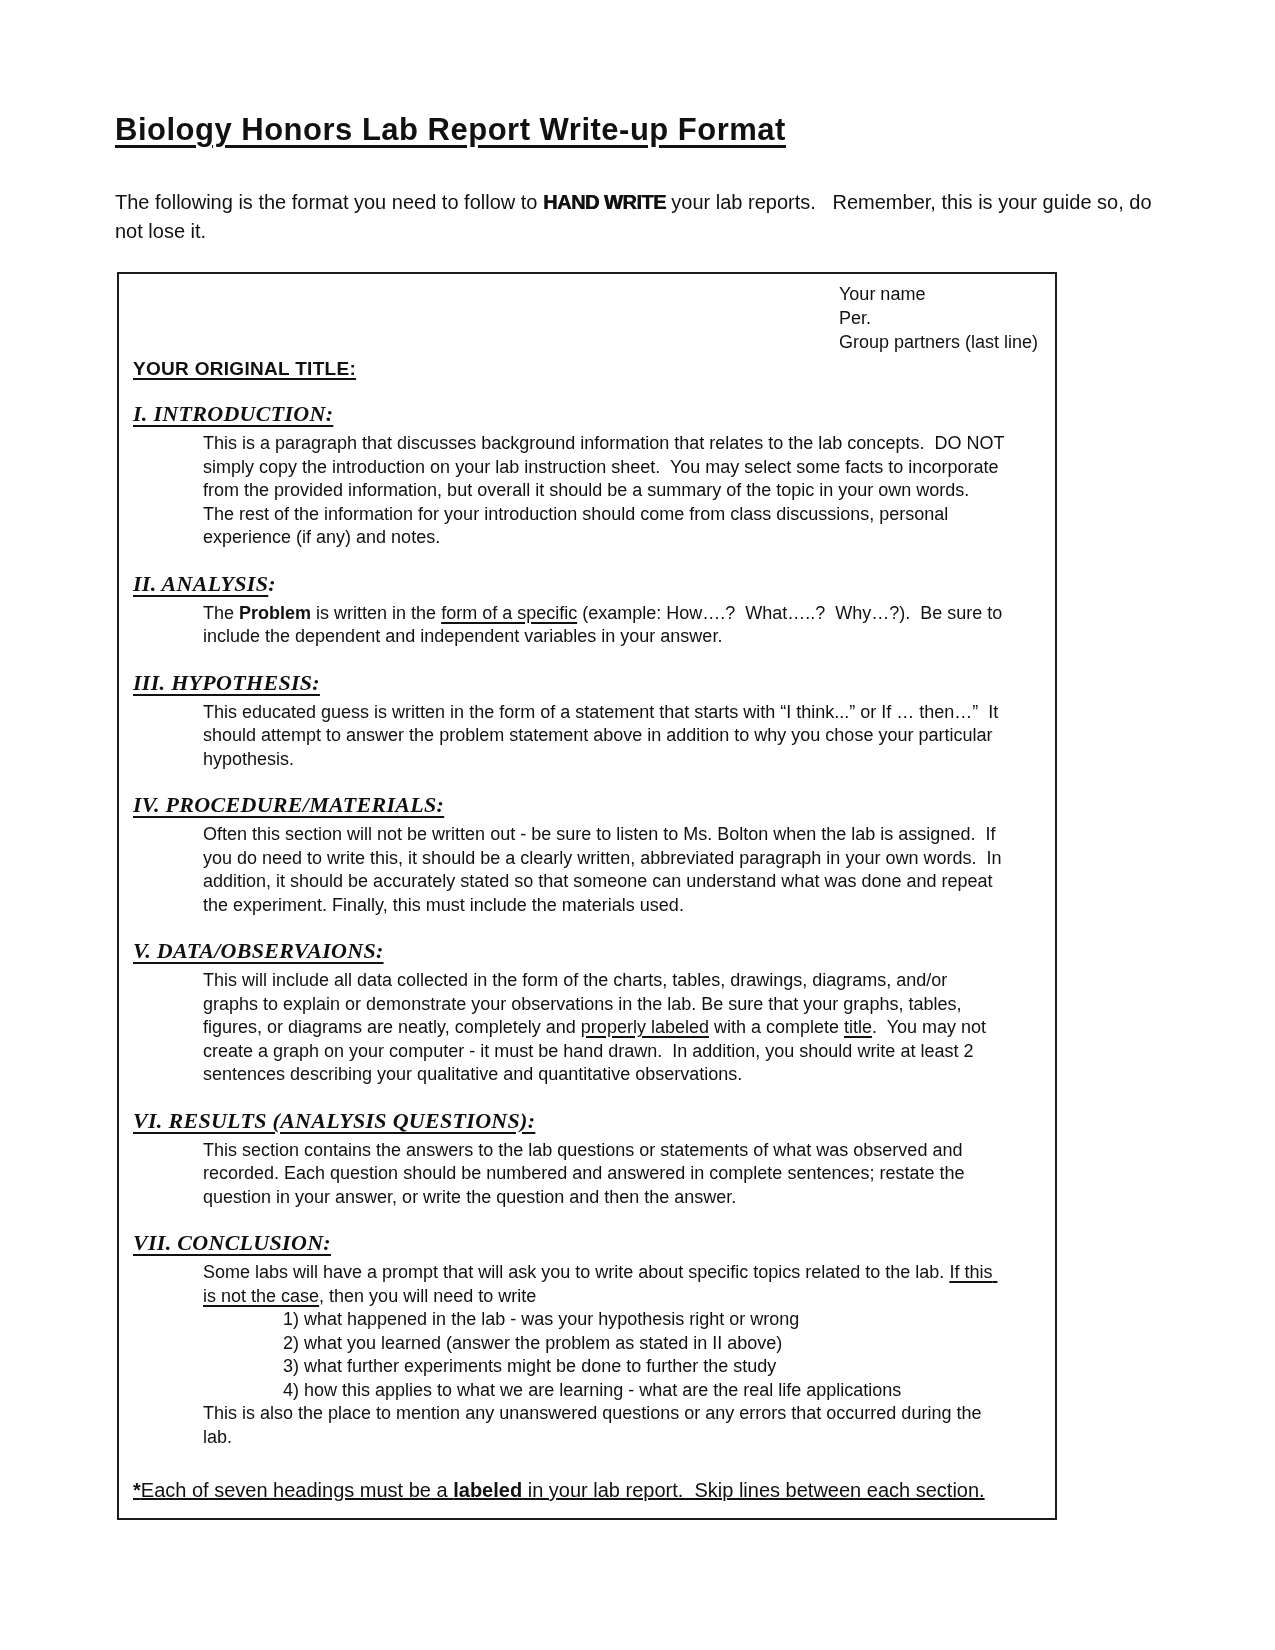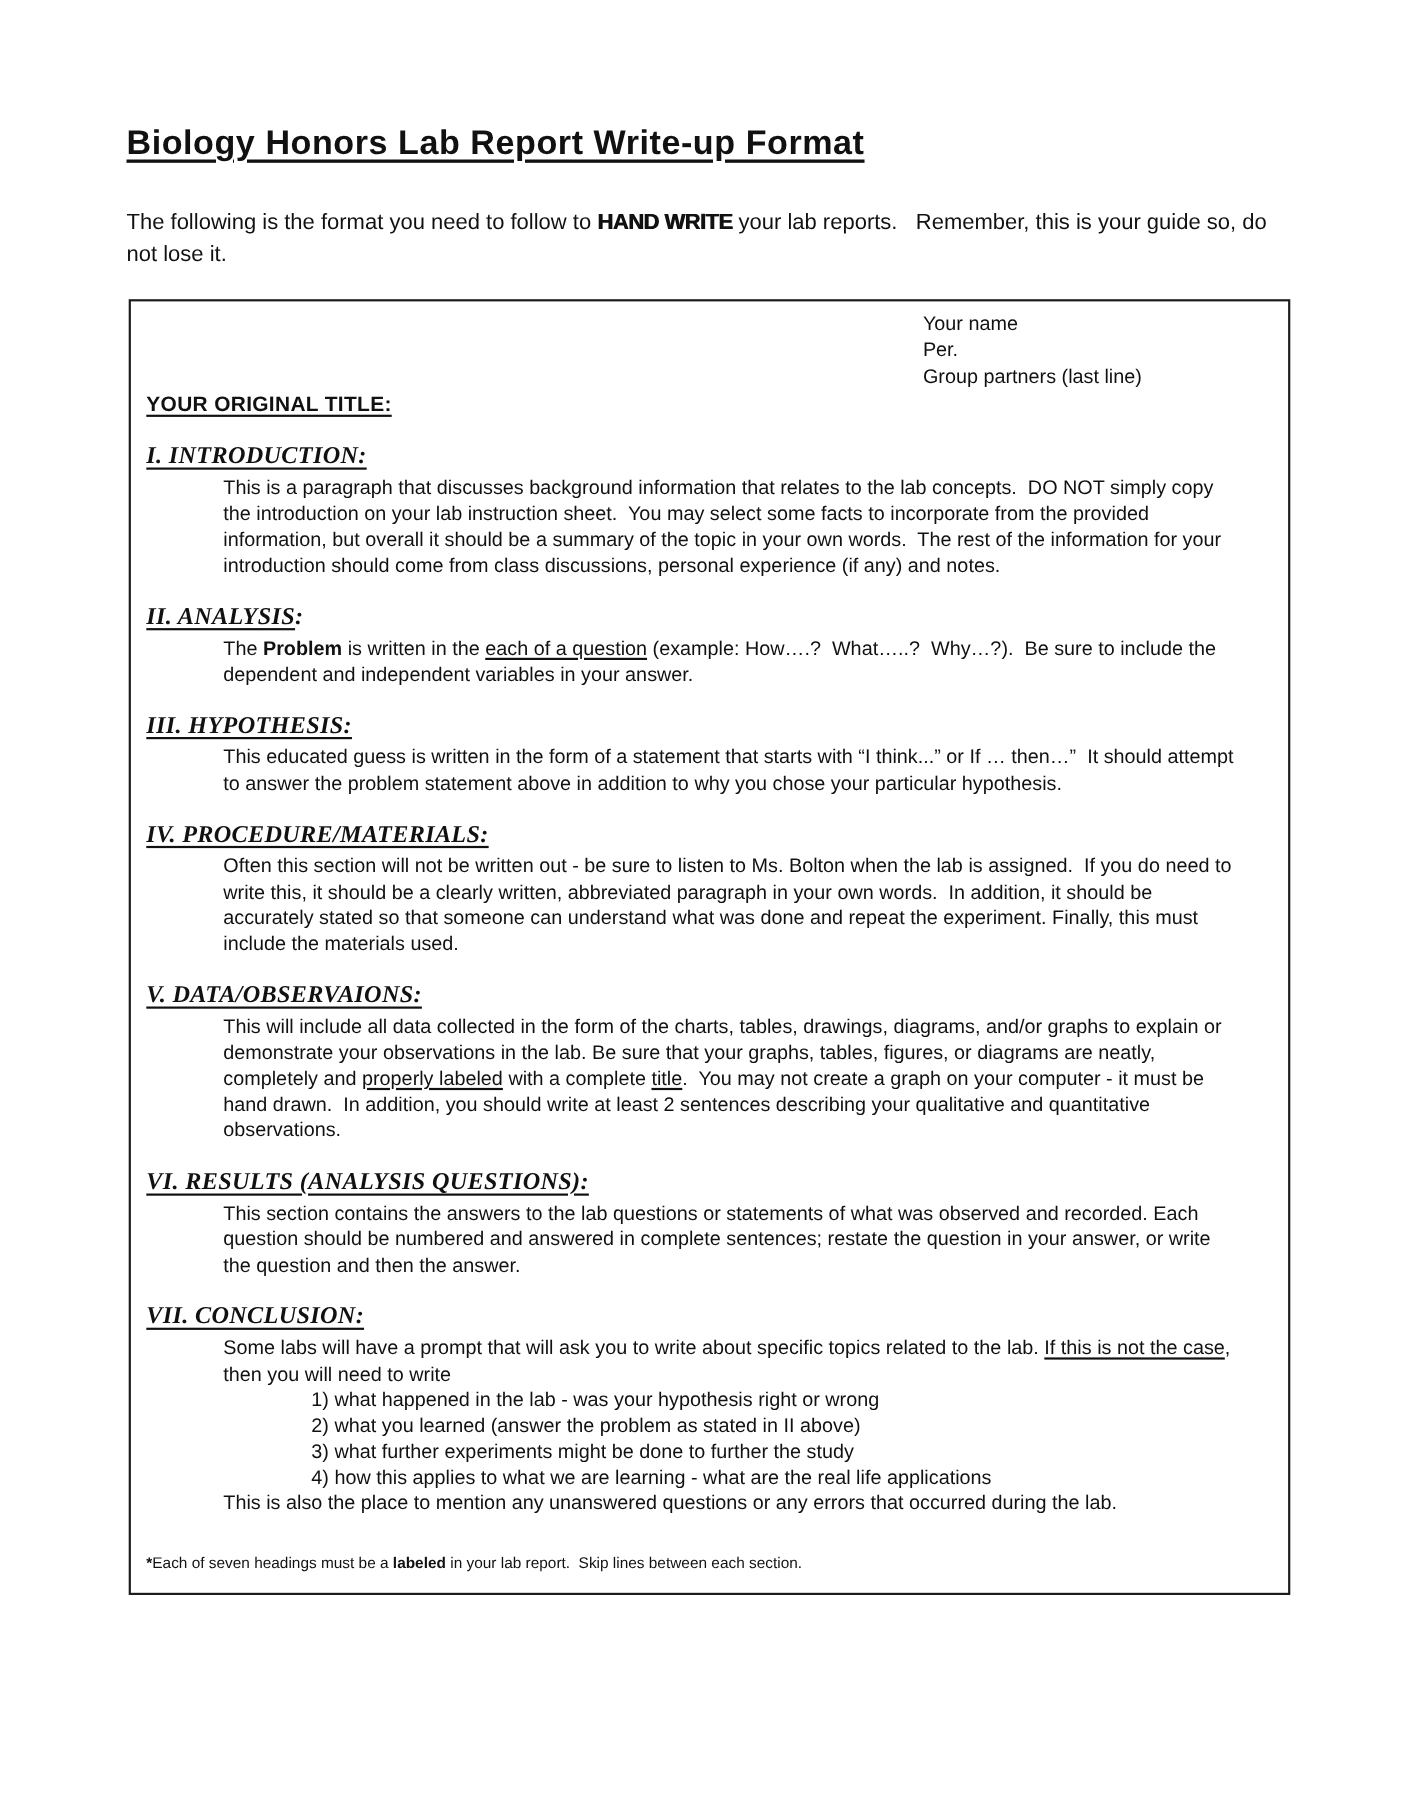--- a/index.html
+++ b/index.html
@@ -32,21 +32,21 @@
   }
   .handwrite {
     font-weight: bold;
     letter-spacing: -0.5px;
     text-shadow: 0.6px 0 0 currentColor;
   }
   .format-box {
     box-sizing: border-box;
     margin-top: 26px;
     margin-left: 2px;
-    width: 1056px;
+    width: 940px;
     border: 2px solid #1c1c1c;
     padding: 8px 48px 16px 14px;
     background: #ffffff;
   }
   .nameblock {
     margin-left: 706px;
     font-size: 18px;
     line-height: 24px;
     white-space: nowrap;
   }
@@ -81,23 +81,24 @@
     line-height: 23.5px;
     white-space: pre-wrap;
   }
   .sec-list {
     margin: 0 0 0 150px;
     font-size: 18px;
     line-height: 23.5px;
   }
   .footnote {
     margin: 30px 0 0 0;
-    font-size: 14px;
+    font-size: 20px;
     line-height: 23px;
     white-space: pre-wrap;
+    text-decoration: underline;
   }
   b { font-weight: bold; }
 </style>
 </head>
 <body>
 
 <div class="content">
 
   <h1 class="doc-title"><span class="u-title">Biology Honors Lab Report Write-up Format</span></h1>
 
@@ -113,21 +114,21 @@
 
     <div class="orig-title"><span class="u">YOUR ORIGINAL TITLE:</span></div>
 
     <div class="section">
       <h2 class="sec-head"><span class="u">I. INTRODUCTION:</span></h2>
       <p class="sec-body">This is a paragraph that discusses background information that relates to the lab concepts.  DO NOT simply copy the introduction on your lab instruction sheet.  You may select some facts to incorporate from the provided information, but overall it should be a summary of the topic in your own words.  The rest of the information for your introduction should come from class discussions, personal experience (if any) and notes.</p>
     </div>
 
     <div class="section">
       <h2 class="sec-head"><span class="u">II. ANALYSIS</span><span>:</span></h2>
-      <p class="sec-body"><span>The </span><b>Problem</b><span> is written in the </span><span class="u">each of a question</span><span> (example: How….?  What…..?  Why…?).  Be sure to include the dependent and independent variables in your answer.</span></p>
+      <p class="sec-body"><span>The </span><b>Problem</b><span> is written in the </span><span class="u">form of a specific</span><span> (example: How….?  What…..?  Why…?).  Be sure to include the dependent and independent variables in your answer.</span></p>
     </div>
 
     <div class="section">
       <h2 class="sec-head"><span class="u">III. HYPOTHESIS:</span></h2>
       <p class="sec-body">This educated guess is written in the form of a statement that starts with “I think...” or If … then…”  It should attempt to answer the problem statement above in addition to why you chose your particular hypothesis.</p>
     </div>
 
     <div class="section">
       <h2 class="sec-head"><span class="u">IV. PROCEDURE/MATERIALS:</span></h2>
       <p class="sec-body">Often this section will not be written out - be sure to listen to Ms. Bolton when the lab is assigned.  If you do need to write this, it should be a clearly written, abbreviated paragraph in your own words.  In addition, it should be accurately stated so that someone can understand what was done and repeat the experiment. Finally, this must include the materials used.</p>

